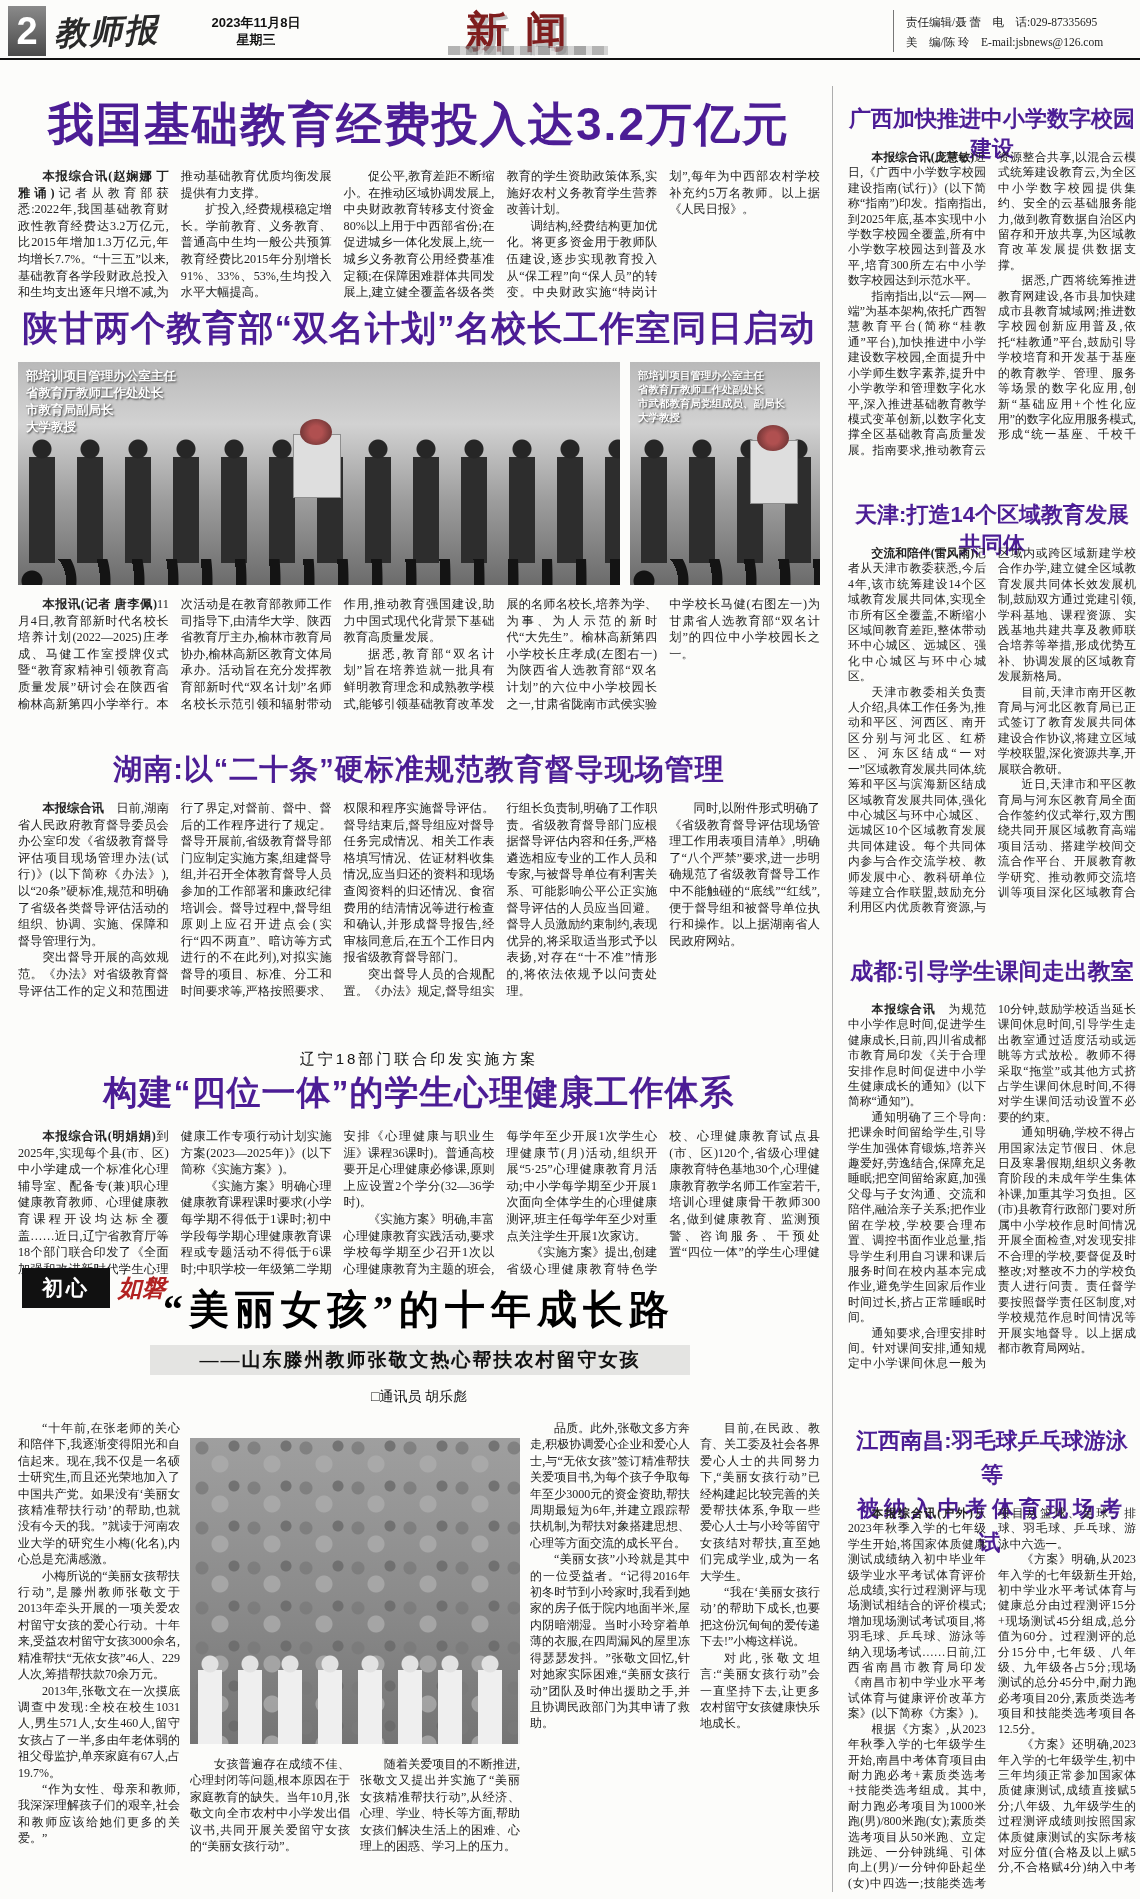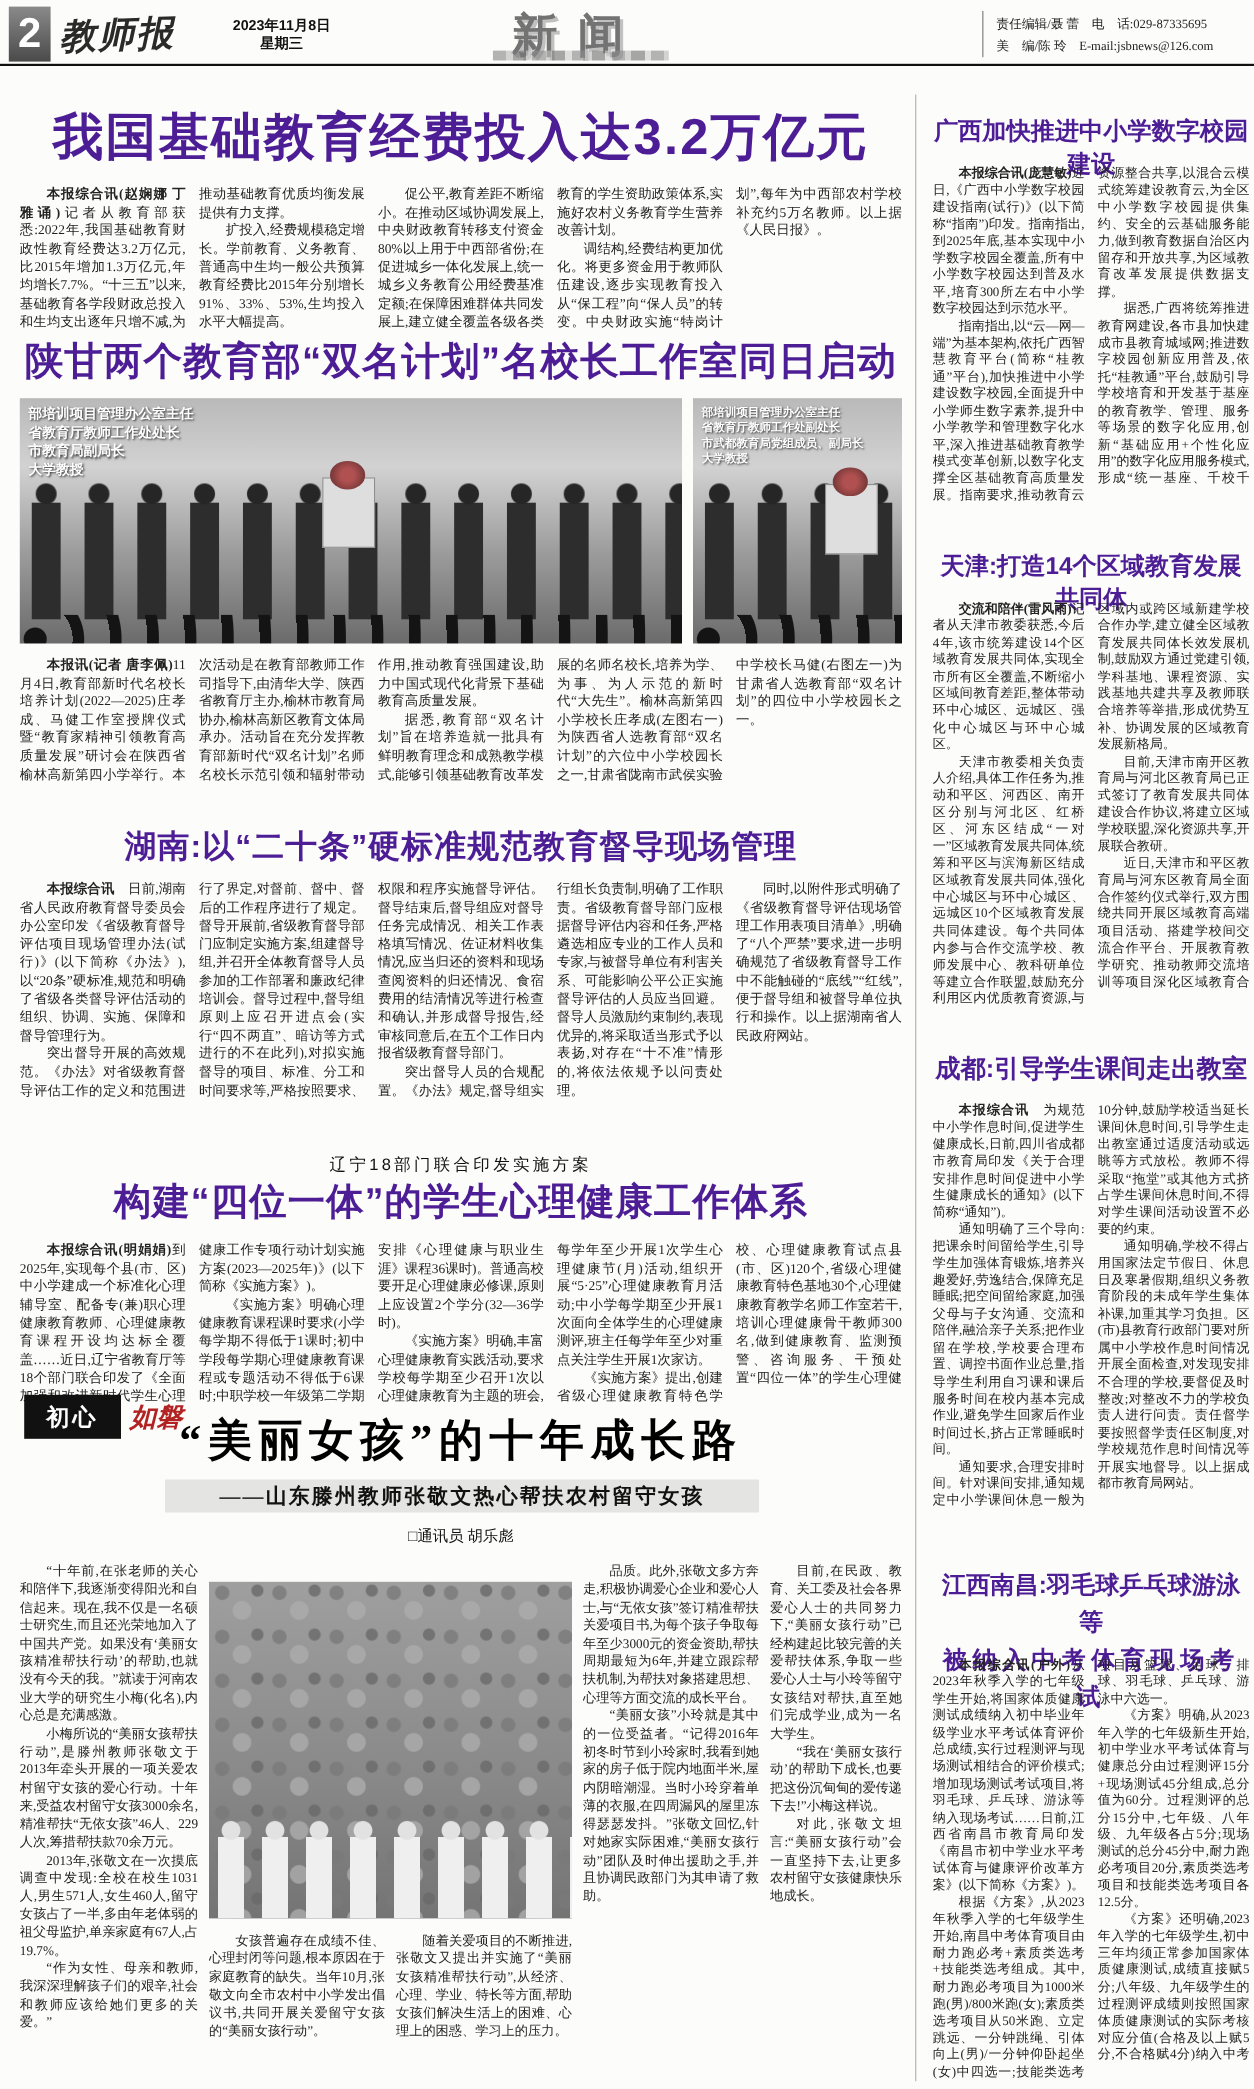--- a/index.html
+++ b/index.html
@@ -8,21 +8,21 @@
   .abs{position:absolute;}
   
   .pagenum{left:8px;top:6px;width:38px;height:50px;background:linear-gradient(180deg,#8a8a8a,#4a4a4a);
            color:#fff;font-family:"Liberation Sans",sans-serif;font-weight:900;font-size:38px;
            display:flex;align-items:center;justify-content:center;}
   .masthead{left:54px;top:6px;width:140px;height:50px;font-style:italic;font-weight:bold;font-size:33px;
             color:#2a2a2a;transform:rotate(-2deg);letter-spacing:2px;display:flex;align-items:center;}
   .dateblk{left:196px;top:14px;width:120px;text-align:center;font-family:"Liberation Sans",sans-serif;
            font-weight:bold;font-size:13px;line-height:17px;color:#111;}
   .sectiontitle{left:430px;top:4px;width:190px;text-align:center;font-family:"Liberation Sans",sans-serif;
-                font-weight:900;font-size:42px;letter-spacing:18px;color:#737373;text-shadow:3px 3px 0 #c0c0c0;}
+                font-weight:900;font-size:42px;letter-spacing:18px;color:#7f1d1d;text-shadow:3px 3px 0 #c0c0c0;}
   .skyline{left:448px;top:46px;width:160px;height:9px;opacity:.65;
            background:repeating-linear-gradient(90deg,#8c8c8c 0 12px,#bdbdbd 12px 18px,#777 18px 30px,#cfcfcf 30px 36px);}
   .vrule{left:893px;top:10px;width:1px;height:42px;background:#777;}
   .editor{left:906px;top:12px;width:230px;font-size:11.5px;line-height:20px;color:#222;}
   .hrule{left:0;top:58px;width:1140px;height:2px;background:#111;}
   .divider{left:832px;top:86px;width:1px;height:1806px;background:#adadad;}
   
   .hl{font-family:"Liberation Sans",sans-serif;font-weight:900;text-align:center;color:#4c1d95;}
   .mainw{left:18px;width:802px;}
   .sidew{left:848px;width:288px;}

